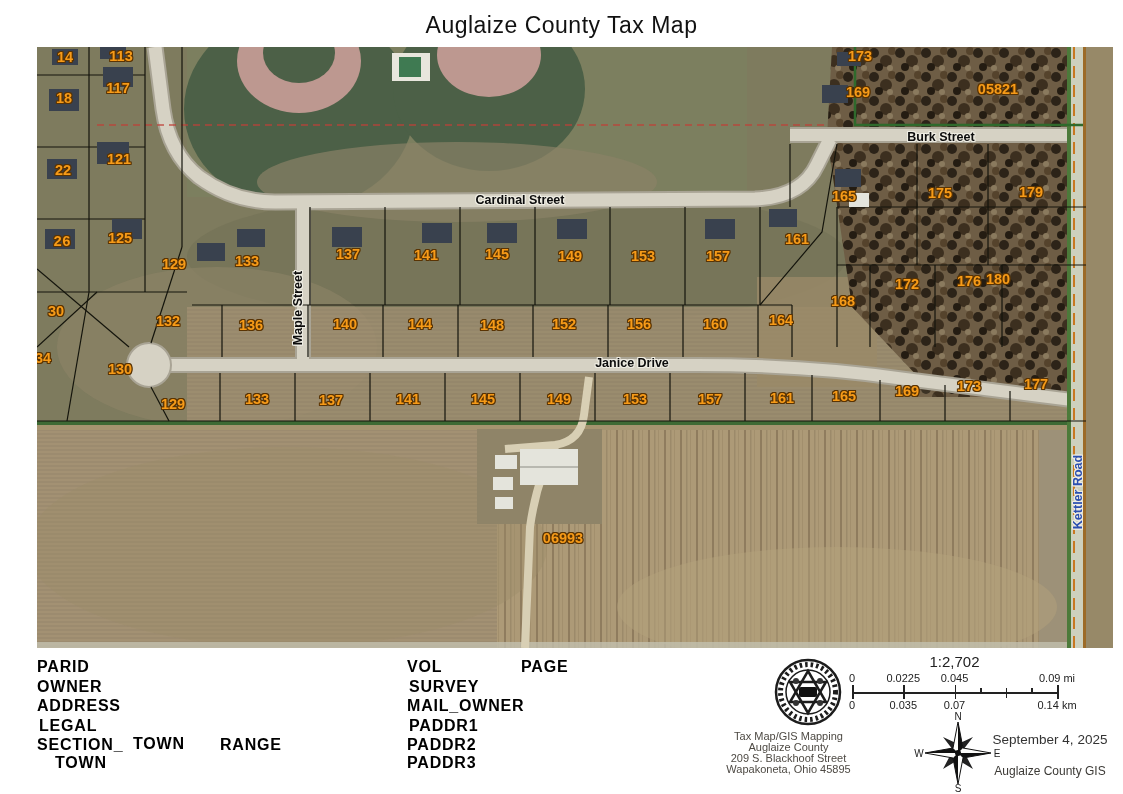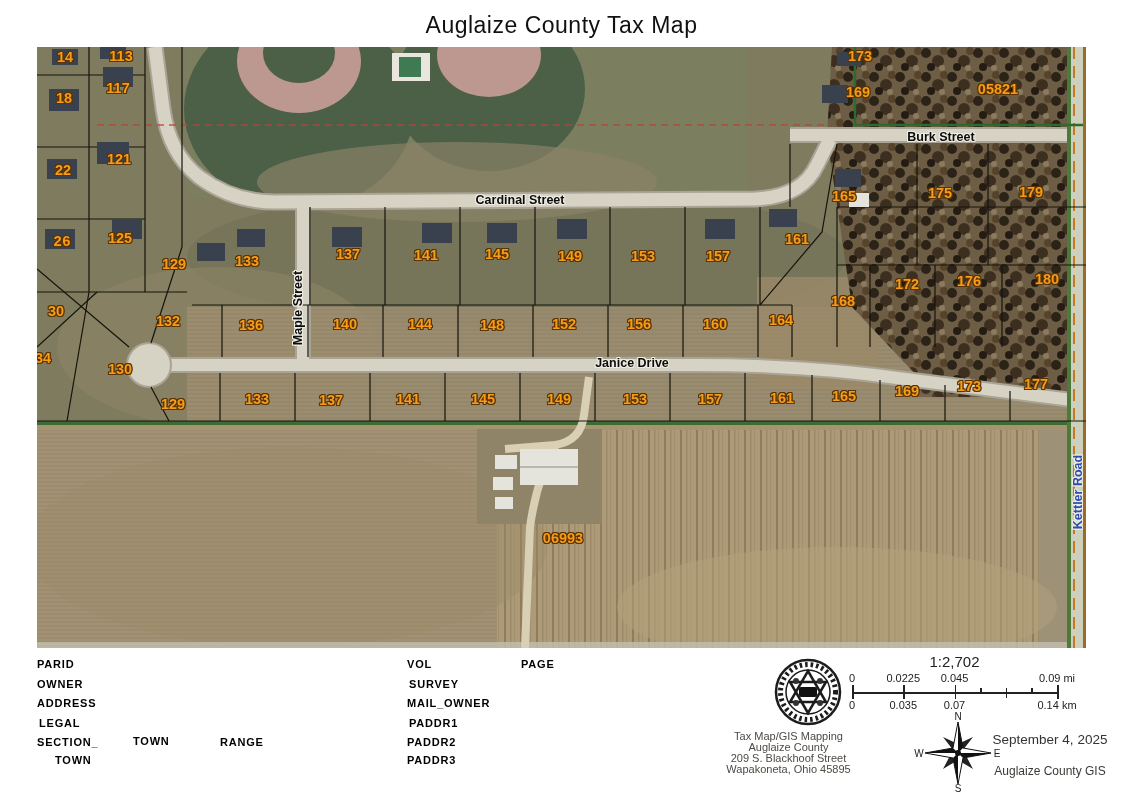--- a/index.html
+++ b/index.html
@@ -1,33 +1,33 @@
 <!DOCTYPE html>
 <html><head>
 <meta charset="utf-8">
 <style>
   html,body{margin:0;padding:0;background:#888;}
   .page{position:relative;width:1123px;height:794px;background:#ffffff;
         font-family:"Liberation Sans",sans-serif;overflow:hidden;margin:0 auto;}
   .title{position:absolute;top:12px;left:0;width:100%;text-align:center;
          font-size:23px;color:#111;letter-spacing:0.5px;}
   .map{position:absolute;left:37px;top:47px;width:1049px;height:601px;
-       overflow:hidden;background:#978968;}
+       overflow:hidden;background:#978968;padding-left:27px;}
   .map svg{position:absolute;left:0;top:0;}
   .parcel-label{position:absolute;transform:translate(-50%,-50%);
      font-weight:bold;font-size:14.5px;color:#f79b18;white-space:nowrap;
      text-shadow:-1px -1px 0 #5a3404,1px -1px 0 #5a3404,-1px 1px 0 #5a3404,
        1px 1px 0 #5a3404,0 -1px 0 #5a3404,0 1px 0 #5a3404,-1px 0 0 #5a3404,1px 0 0 #5a3404;}
   .street-label{position:absolute;transform:translate(-50%,-50%);
      font-weight:bold;font-size:12.5px;color:#0c0c0c;white-space:nowrap;
      text-shadow:-1px -1px 0 #eeece2,1px -1px 0 #eeece2,-1px 1px 0 #eeece2,
        1px 1px 0 #eeece2,0 -1px 0 #eeece2,0 1px 0 #eeece2,-1px 0 0 #eeece2,1px 0 0 #eeece2;}
   .street-label.vert{transform:translate(-50%,-50%) rotate(-90deg);}
   .street-label.blue{color:#2b4fb0;}
-  .ff{position:absolute;font-weight:bold;font-size:11px;letter-spacing:0.8px;color:#000;}
+  .ff{position:absolute;font-weight:bold;font-size:16px;letter-spacing:0.8px;color:#000;}
   .scalebar{position:absolute;left:852px;top:653px;width:205px;height:62px;}
   .sb-ratio{position:absolute;left:0;top:0;width:100%;text-align:center;
             font-size:15px;color:#222;}
   .sb-lab{position:absolute;transform:translateX(-50%);font-size:11px;color:#222;white-space:nowrap;}
   .sb-mi{top:19px;} .sb-km{top:46px;}
   .sb-line{position:absolute;top:39px;left:0;width:205px;height:1.5px;background:#222;}
   .tick{position:absolute;width:1.5px;background:#222;}
   .org{position:absolute;left:726px;top:731px;width:125px;text-align:center;
        font-size:11px;line-height:11px;color:#4e4a44;}
   .date{position:absolute;left:985px;top:732px;width:130px;text-align:center;
@@ -233,21 +233,21 @@
       <div class="parcel-label" style="left: 681px; top: 209px;">157</div>
       <div class="parcel-label" style="left: 760px; top: 192px;">161</div>
       <div class="parcel-label" style="left: 807px; top: 149px;">165</div>
       <div class="parcel-label" style="left: 821px; top: 45px;">169</div>
       <div class="parcel-label" style="left: 823px; top: 9px;">173</div>
       <div class="parcel-label" style="left: 961px; top: 42px;">05821</div>
       <div class="parcel-label" style="left: 903px; top: 146px;">175</div>
       <div class="parcel-label" style="left: 994px; top: 145px;">179</div>
       <div class="parcel-label" style="left: 870px; top: 237px;">172</div>
       <div class="parcel-label" style="left: 932px; top: 234px;">176</div>
-      <div class="parcel-label" style="left: 1010px; top: 232px;">180</div>
+      <div class="parcel-label" style="left: 961px; top: 232px;">180</div>
       <div class="parcel-label" style="left: 806px; top: 254px;">168</div>
       <div class="parcel-label" style="left: 744px; top: 273px;">164</div>
       <div class="parcel-label" style="left: 214px; top: 278px;">136</div>
       <div class="parcel-label" style="left: 308px; top: 277px;">140</div>
       <div class="parcel-label" style="left: 383px; top: 277px;">144</div>
       <div class="parcel-label" style="left: 455px; top: 278px;">148</div>
       <div class="parcel-label" style="left: 527px; top: 277px;">152</div>
       <div class="parcel-label" style="left: 602px; top: 277px;">156</div>
       <div class="parcel-label" style="left: 678px; top: 277px;">160</div>
       <div class="parcel-label" style="left: 136px; top: 357px;">129</div>

